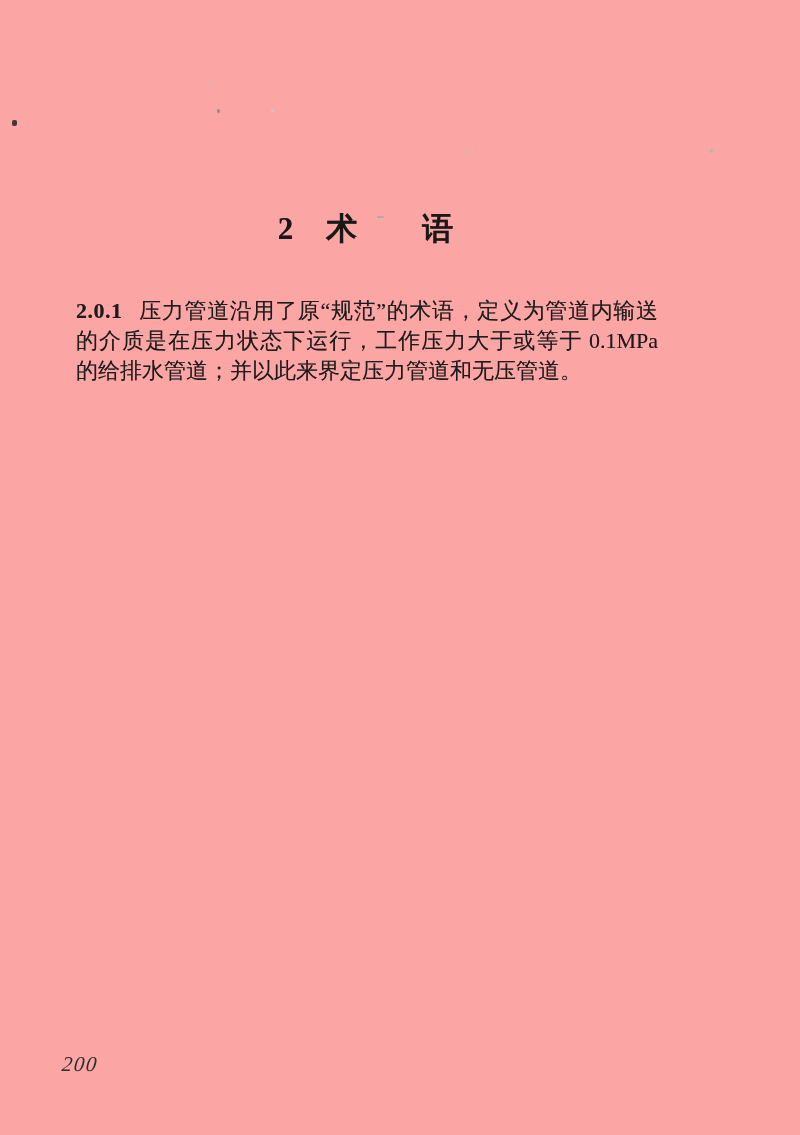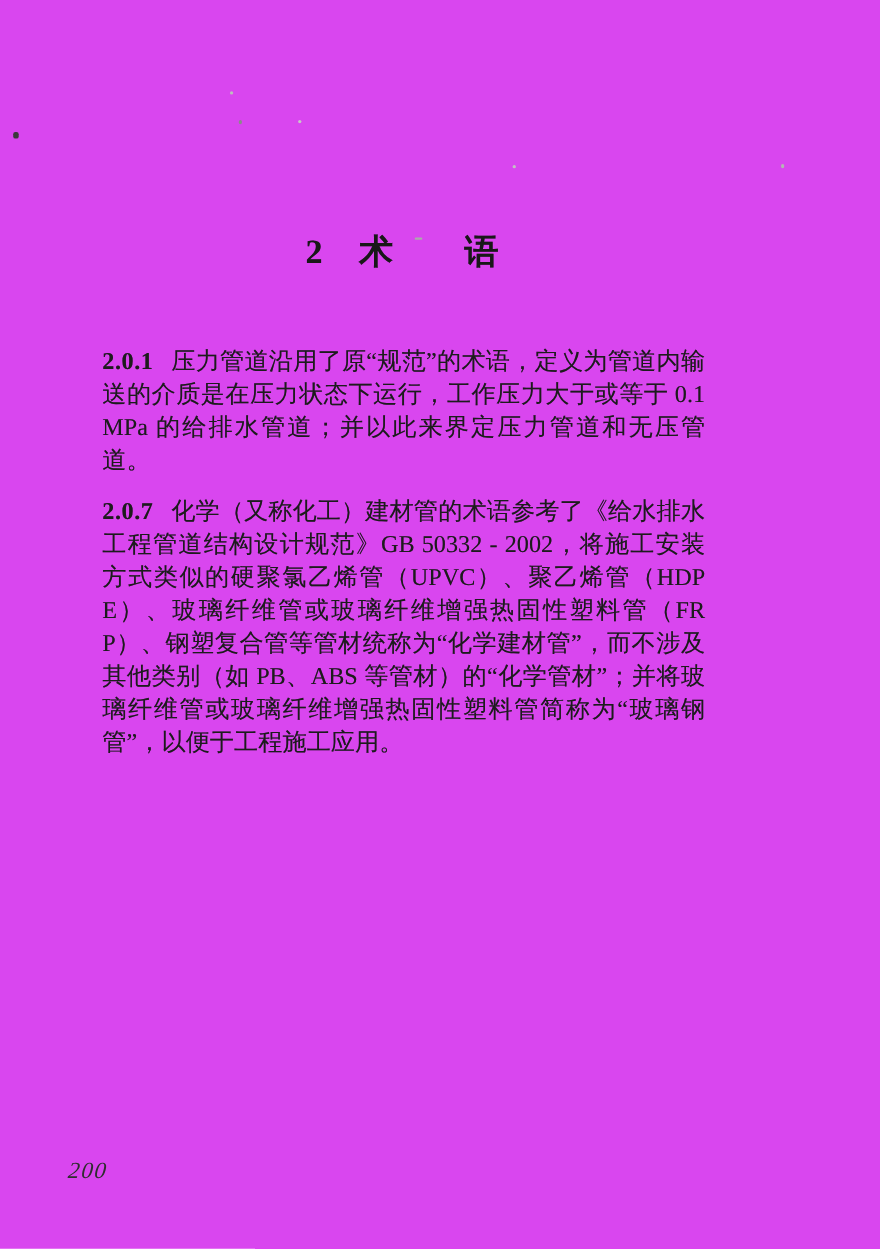--- a/index.html
+++ b/index.html
@@ -10,21 +10,21 @@
     width: 800px;
     height: 1135px;
     position: relative;
     background: #ffffff;
     font-family: "Liberation Serif", "DejaVu Serif", serif;
     overflow: hidden;
   }
   .page {
     position: absolute;
     inset: 0;
-    background: #d946ef;
+    background: #fca5a5;
   }
   .chapter-title {
     position: absolute;
     top: 208px;
     left: 76px;
     width: 580px;
     margin: 0;
     text-align: center;
     font-size: 31px;
     font-weight: bold;
@@ -38,21 +38,21 @@
     left: 76px;
     width: 582px;
     font-size: 22px;
     line-height: 30px;
     color: #1c1c1c;
     text-align: justify;
     word-break: break-all;
     text-shadow: 0 0 0.5px rgba(0,0,0,0.4);
   }
   p.para {
-    margin: 17px;
+    margin: 0;
     padding: 0;
   }
   .num {
     font-weight: bold;
     margin-right: 16px;
     letter-spacing: 0.5px;
     white-space: nowrap;
   }
   .page-number {
     position: absolute;
@@ -88,20 +88,19 @@
   <div class="speck speck-5"></div>
   <div class="speck speck-6"></div>
   <div class="speck speck-7"></div>
 
   <h1 class="chapter-title">2　术　　语</h1>
 
   <div class="body-text" id="paragraph-container">
   <p class="para"><span class="num">2.0.1</span><span class="txt">压力管道沿用了原“规范”的术语，定义为管道内输送的介质是在压力状态下运行，工作压力大于或等于 0.1MPa 的给排水管道；并以此来界定压力管道和无压管道。</span></p>
 
 
-  <p class="para"><span class="num">2.0.7</span><span class="txt">化学（又称化工）建材管的术语参考了《给水排水工程管道结构设计规范》GB 50332 - 2002，将施工安装方式类似的硬聚氯乙烯管（UPVC）、聚乙烯管（HDPE）、玻璃纤维管或玻璃纤维增强热固性塑料管（FRP）、钢塑复合管等管材统称为“化学建材管”，而不涉及其他类别（如 PB、ABS 等管材）的“化学管材”；并将玻璃纤维管或玻璃纤维增强热固性塑料管简称为“玻璃钢管”，以便于工程施工应用。</span></p>
 
 
 </div>
 
   <div class="page-number">200</div>
 
 </div>
 
 </body></html>

